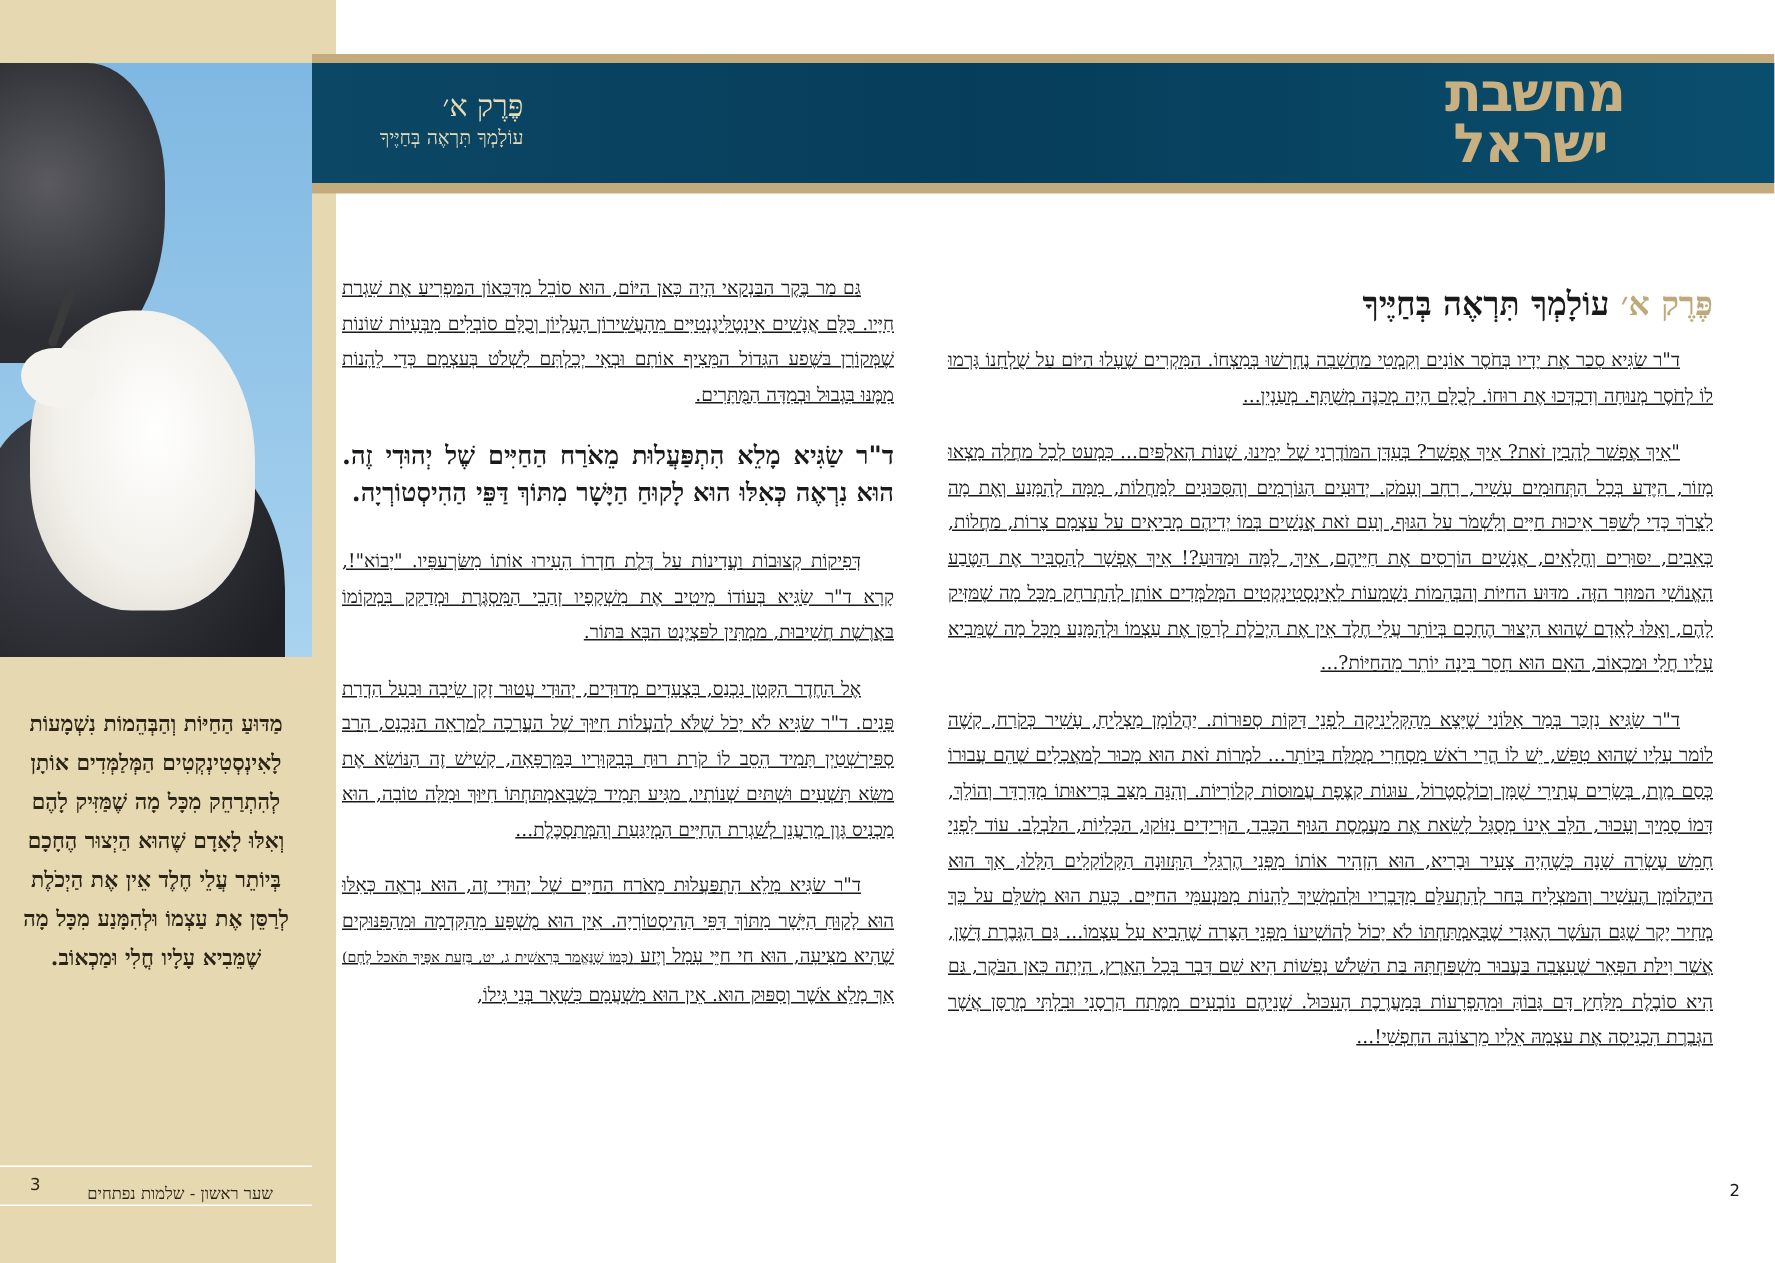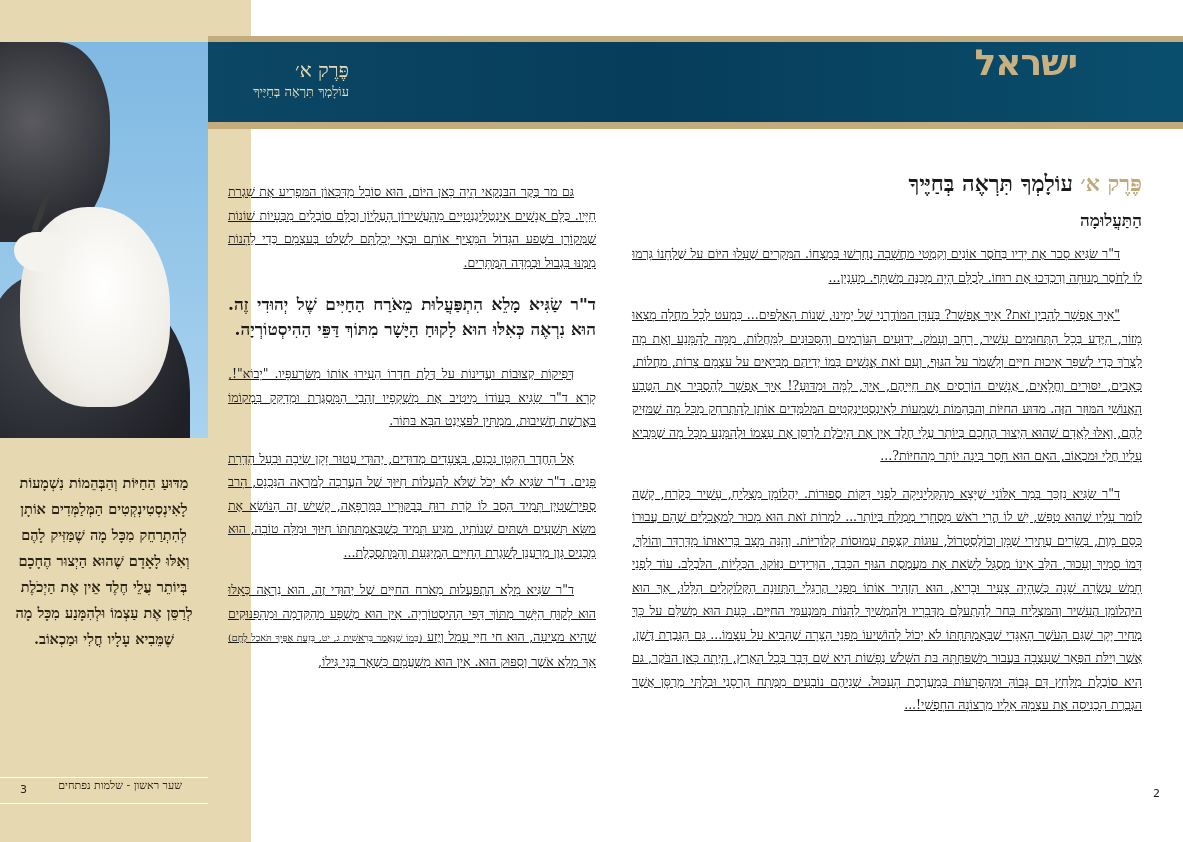--- a/index.html
+++ b/index.html
@@ -1,48 +1,48 @@
 <!DOCTYPE html>
 <html><head>
 <meta charset="utf-8">
 <style>
   * { box-sizing: border-box; margin: 0; padding: 0; }
   html, body { width: 1183px; height: 842px; overflow: hidden; background: #ffffff; }
   body { position: relative; font-family: "DejaVu Serif", serif; color: #1a1a1a; }
 
   
-  .sidebar { position: absolute; left: 0; top: 0; width: 251px; height: 842px; background: #e6d8b0; }
+  .sidebar { position: absolute; left: 0; top: 0; width: 224px; height: 842px; background: #e6d8b0; }
   .photo { position: absolute; left: 0; top: 42px; width: 208px; height: 396px; overflow: hidden; background: #8ec3e6; }
   .photo .sky { position: absolute; inset: 0; background: linear-gradient(180deg, #7fb8e2 0%, #a9d3ef 100%); }
   .photo .rock1 { position: absolute; left: -20px; top: 0; width: 130px; height: 200px; background: radial-gradient(circle at 40% 40%, #5a5a60 0%, #2b2d33 70%); border-radius: 0 40% 50% 0; }
   .photo .rock2 { position: absolute; left: -10px; top: 230px; width: 200px; height: 200px; background: radial-gradient(circle at 30% 30%, #45474e 0%, #1e2026 80%); border-radius: 30% 60% 0 0; }
   .photo .goat { position: absolute; left: 20px; top: 165px; width: 150px; height: 200px; background: radial-gradient(ellipse at 55% 40%, #ffffff 0%, #f2f0ea 55%, #d9d6cc 100%); border-radius: 45% 50% 40% 45%; }
   .photo .goat-head { position: absolute; left: 14px; top: 190px; width: 50px; height: 40px; background: #f4f3ee; border-radius: 50% 40% 40% 60%; }
   .photo .horn { position: absolute; left: 38px; top: 150px; width: 6px; height: 40px; background: #3a3a3a; border-radius: 3px; transform: rotate(20deg); }
 
   .sidebar-quote { position: absolute; left: 12px; top: 470px; width: 184px; direction: rtl; text-align: center; font-size: 14.5px; line-height: 26px; font-weight: bold; color: #2a2416; }
 
   .footer-left { position: absolute; left: 0; top: 777px; width: 208px; height: 27px; border-top: 1px solid #ffffff; border-bottom: 1px solid #ffffff; }
-  .footer-left .title { position: absolute; right: 26px; top: 1px; direction: rtl; font-size: 11px; color: #2a2416; }
+  .footer-left .title { position: absolute; right: 26px; top: 11px; direction: rtl; font-size: 11px; color: #2a2416; }
   .footer-left .num { position: absolute; left: 20px; top: 5px; font-size: 11px; color: #2a2416; font-family: "DejaVu Sans", sans-serif; }
 
   
   .band { position: absolute; left: 208px; top: 36px; width: 975px; height: 93px; background: #c4ab7e; }
   .band-inner { position: absolute; left: 0; top: 6px; width: 975px; height: 80px; background: linear-gradient(90deg, #0c4766 0%, #063d5a 45%, #0a4e6d 100%); }
   .chapter-title { position: absolute; right: 834px; top: 16px; direction: rtl; color: #e6dcb8; font-size: 20px; white-space: nowrap; }
   .chapter-sub { position: absolute; right: 834px; top: 42px; direction: rtl; color: #e6dcb8; font-size: 13px; white-space: nowrap; }
   .logo { position: absolute; right: 100px; top: 4px; direction: rtl; text-align: right; color: #c9b081; font-weight: bold; font-family: "DejaVu Sans", sans-serif; line-height: 34px; }
   .logo .l1 { font-size: 36px; letter-spacing: -1px; }
   .logo .l2 { font-size: 36px; letter-spacing: -1px; margin-right: 6px; text-align: center; }
 
   
   .col { position: absolute; direction: rtl; text-align: justify; font-size: 12.5px; line-height: 23.5px; }
   .col p { margin-bottom: 14px; text-indent: 22px; text-decoration: underline; }
 
-  .right-col { left: 632px; top: 168px; width: 510px; }
+  .right-col { left: 632px; top: 188px; width: 510px; }
   .right-col .h1 { text-align: right; font-size: 22px; font-weight: bold; line-height: 30px; margin-bottom: 10px; text-indent: 0; white-space: nowrap; }
   .right-col .h1 .gold { color: #bfa97a; }
   .right-col .h2 { font-size: 17px; font-weight: bold; line-height: 24px; margin-bottom: 10px; }
 
   .left-col { left: 228px; top: 180px; width: 368px; }
   .left-col .pull { font-size: 17px; font-weight: bold; line-height: 25px; text-indent: 0; margin: 18px 0 20px 0; }
 
   .page-num-right { position: absolute; left: 1153px; top: 787px; font-size: 11px; font-family: "DejaVu Sans", sans-serif; }
   .small-note { font-size: 9.5px; }
 </style>
@@ -63,31 +63,31 @@
     <span class="title">שער ראשון - שלמות נפתחים</span>
     <span class="num">3</span>
   </div>
 </div>
 
 <div class="band">
   <div class="band-inner">
     <div class="chapter-title">פֶּרֶק א׳</div>
     <div class="chapter-sub">עוֹלָמְךָ תִּרְאֶה בְּחַיֶּיךָ</div>
     <div class="logo">
+      <div class="l1">מחשבת</div>
       <div class="l2">ישראל</div>
     </div>
   </div>
 </div>
 
 <div class="col right-col">
   <div class="h1">
     <span class="gold">פֶּרֶק א׳</span>
     <span>עוֹלָמְךָ תִּרְאֶה בְּחַיֶּיךָ</span>
   </div>
-  <div class="h2">הַתַּעֲלוּמָה</div>
   <p>ד"ר שַׂגִּיא סָכַר אֶת יָדָיו בְּחֹסֶר אוֹנִים וְקִמְטֵי מַחֲשָׁבָה נֶחְרְשׁוּ בְּמִצְחוֹ. הַמִּקְרִים שֶׁעָלוּ הַיּוֹם עַל שֻׁלְחָנוֹ גָּרְמוּ לוֹ לְחֹסֶר מְנוּחָה וְדִכְדְּכוּ אֶת רוּחוֹ. לְכֻלָּם הָיָה מְכַנֶּה מְשֻׁתָּף. מְעַנְיֵן...</p>
   <p>"אֵיךְ אֶפְשָׁר לְהָבִין זֹאת? אֵיךְ אֶפְשָׁר? בְּעִדָּן הַמּוֹדֶרְנִי שֶׁל יָמֵינוּ, שְׁנוֹת הָאַלְפַּיִם... כִּמְעַט לְכָל מַחֲלָה מָצְאוּ מָזוֹר, הַיֶּדַע בְּכָל הַתְּחוּמִים עָשִׁיר, רָחָב וְעָמֹק. יְדוּעִים הַגּוֹרְמִים וְהַסִּכּוּנִים לַמַּחֲלוֹת, מִמָּה לְהִמָּנַע וְאֶת מָה לִצְרֹךְ כְּדֵי לְשַׁפֵּר אֵיכוּת חַיִּים וְלִשְׁמֹר עַל הַגּוּף, וְעִם זֹאת אֲנָשִׁים בְּמוֹ יְדֵיהֶם מְבִיאִים עַל עַצְמָם צָרוֹת, מַחֲלוֹת, כְּאֵבִים, יִסּוּרִים וְחֳלָאִים, אֲנָשִׁים הוֹרְסִים אֶת חַיֵּיהֶם, אֵיךְ, לָמָּה וּמַדּוּעַ?! אֵיךְ אֶפְשָׁר לְהַסְבִּיר אֶת הַטֶּבַע הָאֱנוֹשִׁי הַמּוּזָר הַזֶּה. מַדּוּעַ הַחַיּוֹת וְהַבְּהֵמוֹת נִשְׁמָעוֹת לָאִינְסְטִינְקְטִים הַמְּלַמְּדִים אוֹתָן לְהִתְרַחֵק מִכָּל מָה שֶׁמַּזִּיק לָהֶם, וְאִלּוּ לָאָדָם שֶׁהוּא הַיְצוּר הֶחָכָם בְּיוֹתֵר עֲלֵי חֶלֶד אֵין אֶת הַיְכֹלֶת לְרַסֵּן אֶת עַצְמוֹ וּלְהִמָּנַע מִכָּל מָה שֶׁמֵּבִיא עָלָיו חֳלִי וּמַכְאוֹב, הַאִם הוּא חָסֵר בִּינָה יוֹתֵר מֵהַחַיּוֹת?...</p>
   <p>ד"ר שַׂגִּיא נִזְכַּר בְּמַר אַלּוֹנִי שֶׁיָּצָא מֵהַקְּלִינִיקָה לִפְנֵי דַּקּוֹת סְפוּרוֹת. יַהֲלוֹמָן מַצְלִיחַ, עָשִׁיר כְּקֹרַח, קָשֶׁה לוֹמַר עָלָיו שֶׁהוּא טִפֵּשׁ, יֵשׁ לוֹ הֲרֵי רֹאשׁ מִסְחָרִי מְמֻלָּח בְּיוֹתֵר... לַמְרוֹת זֹאת הוּא מָכוּר לְמַאֲכָלִים שֶׁהֵם עֲבוּרוֹ כְּסַם מָוֶת, בְּשָׂרִים עֲתִירֵי שֻׁמָּן וְכוֹלֶסְטֶרוֹל, עוּגוֹת קַצֶּפֶת עֲמוּסוֹת קָלוֹרִיּוֹת. וְהִנֵּה מַצַּב בְּרִיאוּתוֹ מִדַּרְדֵּר וְהוֹלֵךְ, דָּמוֹ סָמִיךְ וְעָכוּר, הַלֵּב אֵינוֹ מְסֻגָּל לָשֵׂאת אֶת מַעֲמֶסֶת הַגּוּף הַכָּבֵד, הַוְּרִידִים נִזּוֹקוּ, הַכְּלָיוֹת, הַלַּבְלָב. עוֹד לִפְנֵי חָמֵשׁ עֶשְׂרֵה שָׁנָה כְּשֶׁהָיָה צָעִיר וּבָרִיא, הוּא הִזְהִיר אוֹתוֹ מִפְּנֵי הֶרְגֵּלֵי הַתְּזוּנָה הַקְּלוֹקָלִים הַלָּלוּ, אַךְ הוּא הַיַּהֲלוֹמָן הֶעָשִׁיר וְהַמַּצְלִיחַ בָּחַר לְהִתְעַלֵּם מִדְּבָרָיו וּלְהַמְשִׁיךְ לֵהָנוֹת מִמַּנְעַמֵּי הַחַיִּים. כָּעֵת הוּא מְשַׁלֵּם עַל כָּךְ מְחִיר יָקָר שֶׁגַּם הָעֹשֶׁר הָאַגָּדִי שֶׁבְּאַמְתַּחְתּוֹ לֹא יָכוֹל לְהוֹשִׁיעוֹ מִפְּנֵי הַצָּרָה שֶׁהֵבִיא עַל עַצְמוֹ... גַּם הַגְּבֶרֶת דֶּשֶׁן, אֲשֶׁר וִילַּת הַפְּאֵר שֶׁעִצְּבָה בַּעֲבוּר מִשְׁפַּחְתָּהּ בַּת הַשָּׁלֹשׁ נְפָשׁוֹת הִיא שֵׁם דָּבָר בְּכָל הָאָרֶץ, הָיְתָה כָּאן הַבֹּקֶר, גַּם הִיא סוֹבֶלֶת מִלַּחַץ דָּם גָּבוֹהַּ וּמֵהַפְרָעוֹת בְּמַעֲרֶכֶת הָעִכּוּל. שְׁנֵיהֶם נוֹבְעִים מִמֶּתַח הַרְסָנִי וּבִלְתִּי מְרֻסָּן אֲשֶׁר הַגְּבֶרֶת הִכְנִיסָה אֶת עַצְמָהּ אֵלָיו מֵרְצוֹנָהּ הַחָפְשִׁי!...</p>
 </div>
 <div class="page-num-right">2</div>
 
 <div class="col left-col">
   <p>גַּם מַר בֶּקֶר הַבַּנְקַאי הָיָה כָּאן הַיּוֹם, הוּא סוֹבֵל מִדִּכָּאוֹן הַמַּפְרִיעַ אֶת שִׁגְרַת חַיָּיו. כֻּלָּם אֲנָשִׁים אִינְטֶלִּיגֶנְטִיִּים מֵהָעֲשִׁירוֹן הָעֶלְיוֹן וְכֻלָּם סוֹבְלִים מִבְּעָיוֹת שׁוֹנוֹת שֶׁמְּקוֹרָן בַּשֶּׁפַע הַגָּדוֹל הַמֵּצִיף אוֹתָם וּבְאִי יְכָלְתָּם לִשְׁלֹט בְּעַצְמָם כְּדֵי לֵהָנוֹת מִמֶּנּוּ בִּגְבוּל וּבְמִדָּה הַמֻּתָּרִים.</p>
   <div class="pull">ד"ר שַׂגִּיא מָלֵא הִתְפַּעֲלוּת מֵאֹרַח הַחַיִּים שֶׁל יְהוּדִי זֶה. הוּא נִרְאֶה כְּאִלּוּ הוּא לָקוּחַ הַיָּשָׁר מִתּוֹךְ דַּפֵּי הַהִיסְטוֹרְיָה.</div>
   <p>דְּפִיקוֹת קְצוּבוֹת וַעֲדִינוֹת עַל דֶּלֶת חַדְרוֹ הֵעִירוּ אוֹתוֹ מִשַּׂרְעַפָּיו. "יָבוֹא"!, קָרָא ד"ר שַׂגִּיא בְּעוֹדוֹ מֵיטִיב אֶת מִשְׁקָפָיו זְהַבֵי הַמִּסְגֶּרֶת וּמְדַקֵּק בִּמְקוֹמוֹ בַּאֲרֶשֶׁת חֲשִׁיבוּת, מַמְתִּין לַפַּצְיֶנְט הַבָּא בַּתּוֹר.</p>

